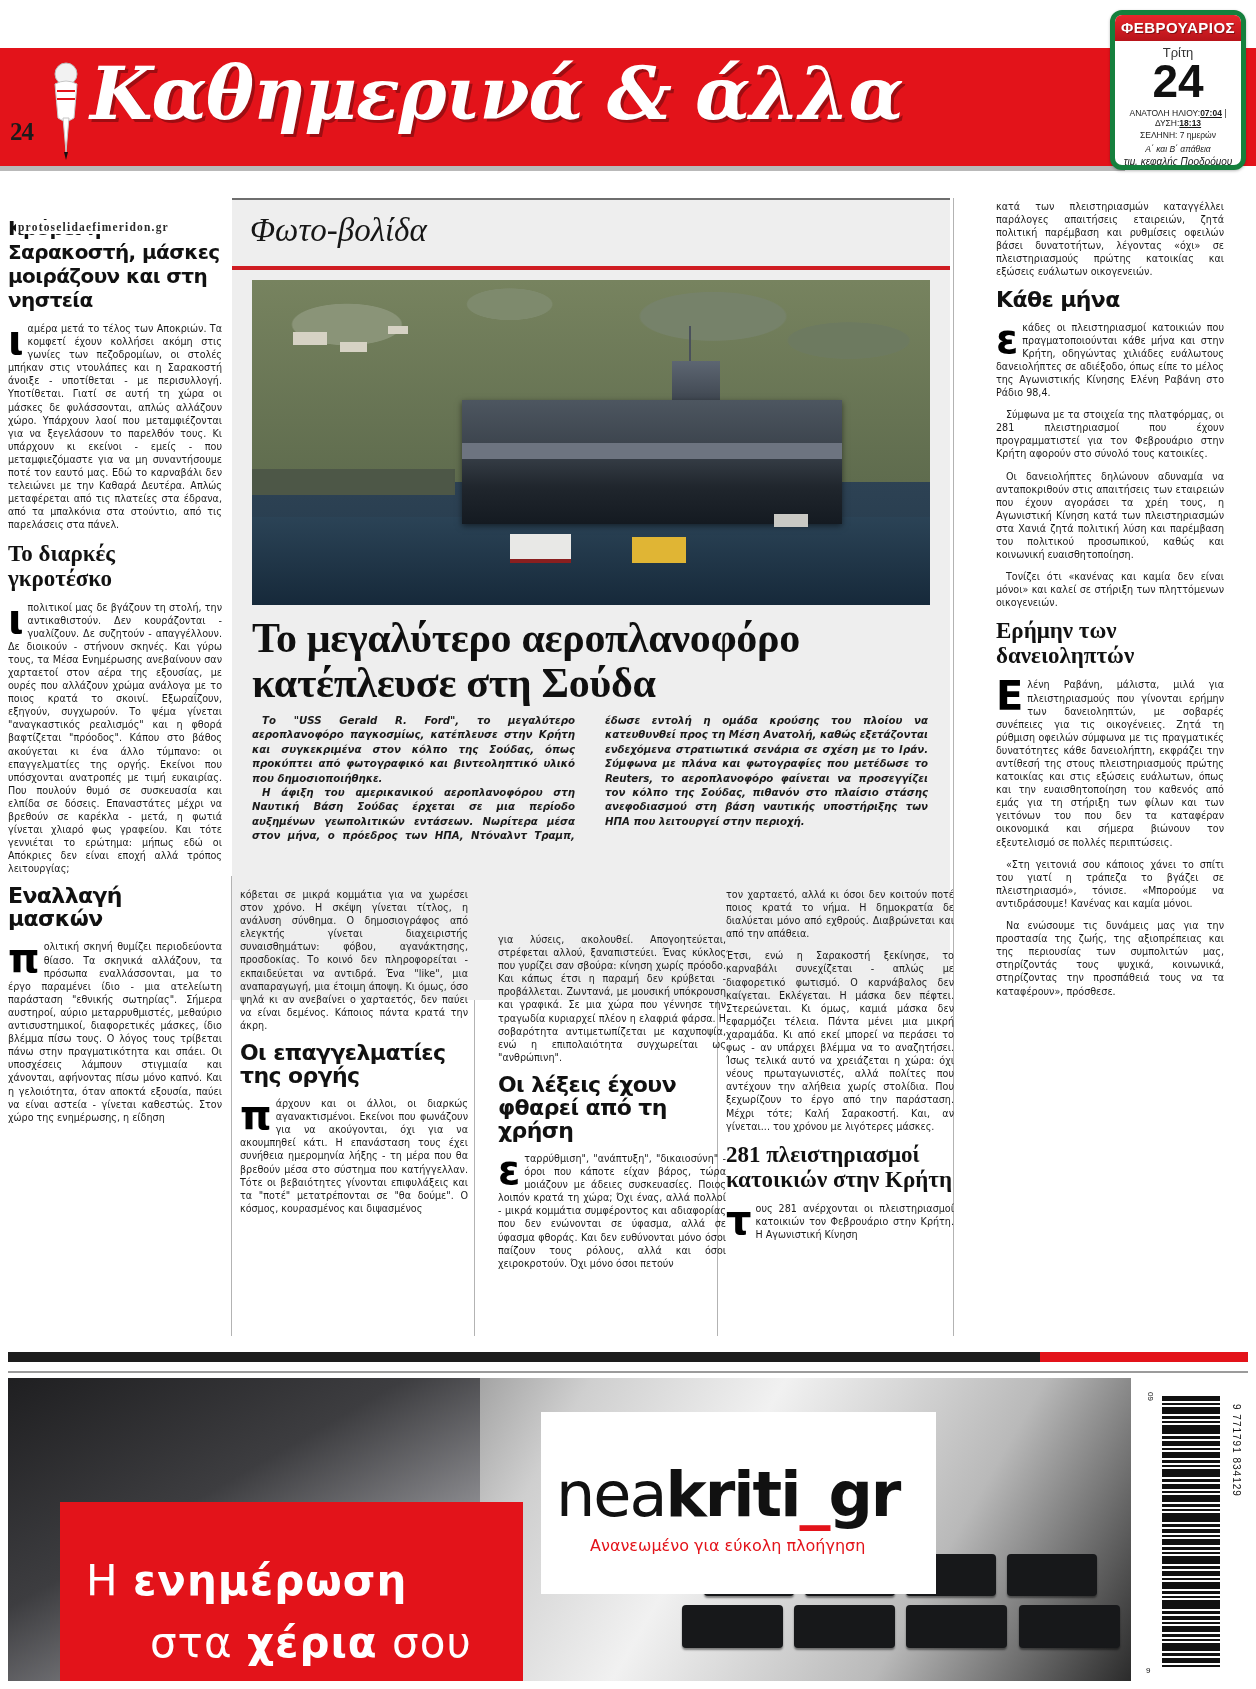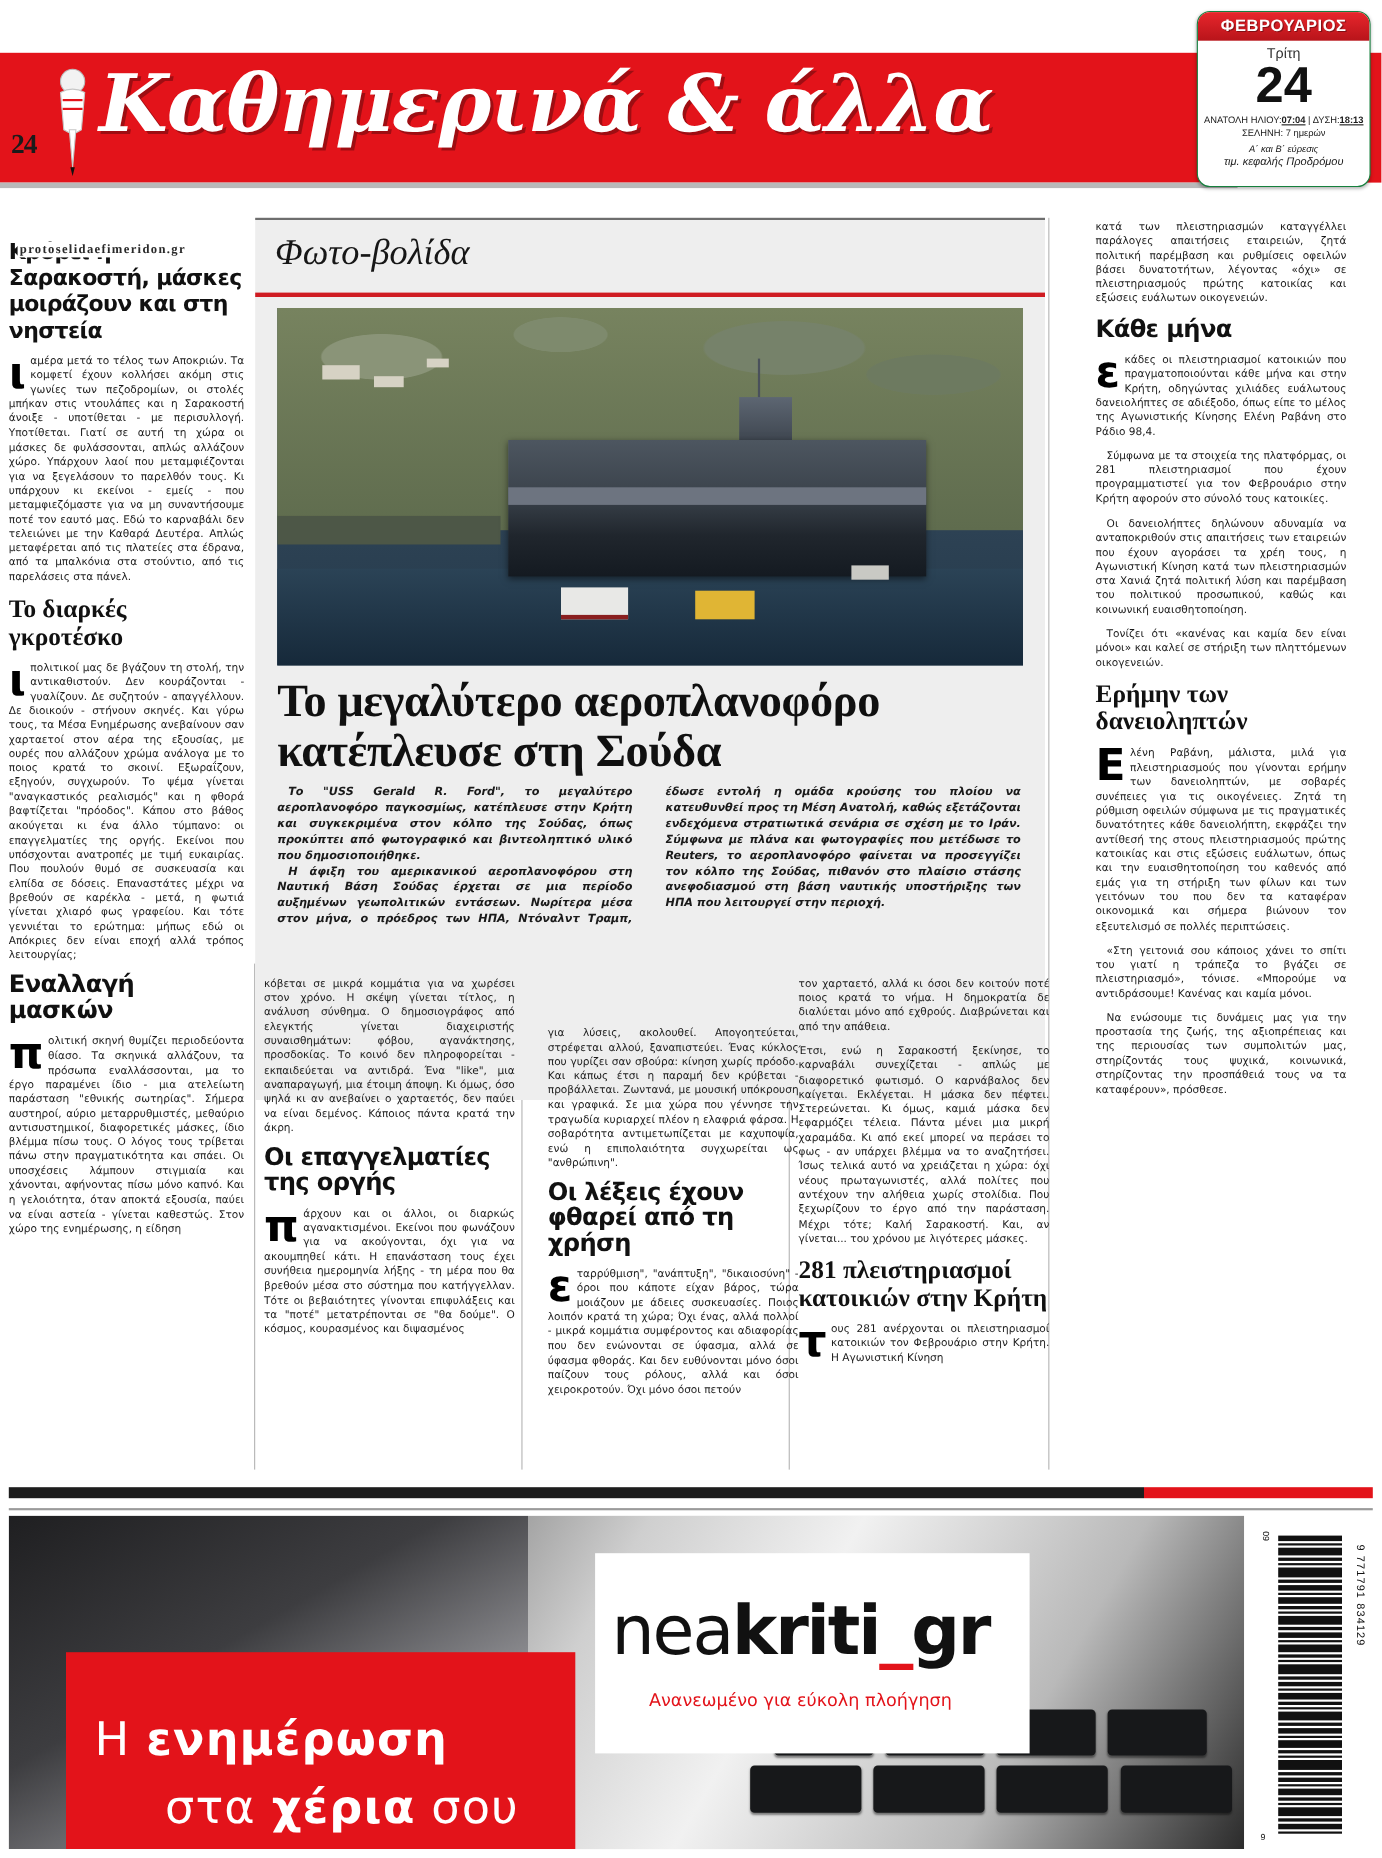--- a/index.html
+++ b/index.html
@@ -38,23 +38,23 @@
     font-style:italic; font-weight:bold;
     font-size:72px; line-height:1;
     color:#ffffff;
     letter-spacing:-1px;
     text-shadow:3px 3px 0 rgba(0,0,0,0.30);
     white-space:nowrap;
   }
 
   
   .datebox {
-    position:absolute; right:10px; top:10px; width:158px; height:160px;
+    position:absolute; right:10px; top:10px; width:136px; height:160px;
     background:#ffffff;
-    border:1px solid #15803d;
+    border:5px solid #15803d;
     border-radius:12px;
     box-shadow:0 1px 3px rgba(0,0,0,.28);
     text-align:center;
     overflow:hidden;
   }
   .datebox-month {
     height:26px; line-height:26px;
     background:linear-gradient(#e8262c,#b8141a);
     color:#fff; font-weight:bold; font-size:15px;
     letter-spacing:.5px;
@@ -219,21 +219,21 @@
     position:absolute; left:142px; top:240px;
     font-family:"DejaVu Sans", sans-serif;
     font-size:42px; color:#fff; letter-spacing:1px;
   }
   .ad-line2 b { font-weight:bold; }
   .ad-logobox {
     position:absolute; left:533px; top:34px; width:395px; height:182px;
     background:#ffffff;
   }
   .ad-logo {
-    position:absolute; left:548px; top:74px;
+    position:absolute; left:548px; top:86px;
     font-family:"DejaVu Sans", sans-serif;
     font-size:62px; line-height:62px;
     color:#111; letter-spacing:-2px;
   }
   .ad-logo .light { font-weight:normal; }
   .ad-logo .bold  { font-weight:bold; }
   .ad-logo .us { color:#e3131a; font-weight:bold; }
   .ad-tag {
     position:absolute; left:582px; top:158px;
     font-family:"DejaVu Sans", sans-serif;
@@ -281,21 +281,21 @@
 <div class="masthead-title">Καθημερινά &amp; άλλα</div>
 
 <div class="datebox">
   <div class="datebox-month">ΦΕΒΡΟΥΑΡΙΟΣ</div>
   <div class="datebox-day">Τρίτη</div>
   <div class="datebox-num">24</div>
   <div class="datebox-sun">
     <span>ΑΝΑΤΟΛΗ ΗΛΙΟΥ:</span><b>07:04</b> | <span>ΔΥΣΗ:</span><b>18:13</b>
   </div>
   <div class="datebox-moon">ΣΕΛΗΝΗ: 7 ημερών</div>
-  <div class="datebox-saint">Α΄ και Β΄ εύρεσις</div>
+  <div class="datebox-saint">Α΄ και Β΄ απάθεια</div>
   <div class="datebox-saint2">τιμ. κεφαλής Προδρόμου</div>
 </div>
 
 <div class="sheet">
 
   <div class="vrule" style="left:231px; top:700px; height:460px;"></div>
   <div class="vrule" style="left:474px; top:700px; height:460px;"></div>
   <div class="vrule" style="left:717px; top:700px; height:460px;"></div>
   <div class="vrule" style="left:953px; top:22px; height:1138px;"></div>
 

